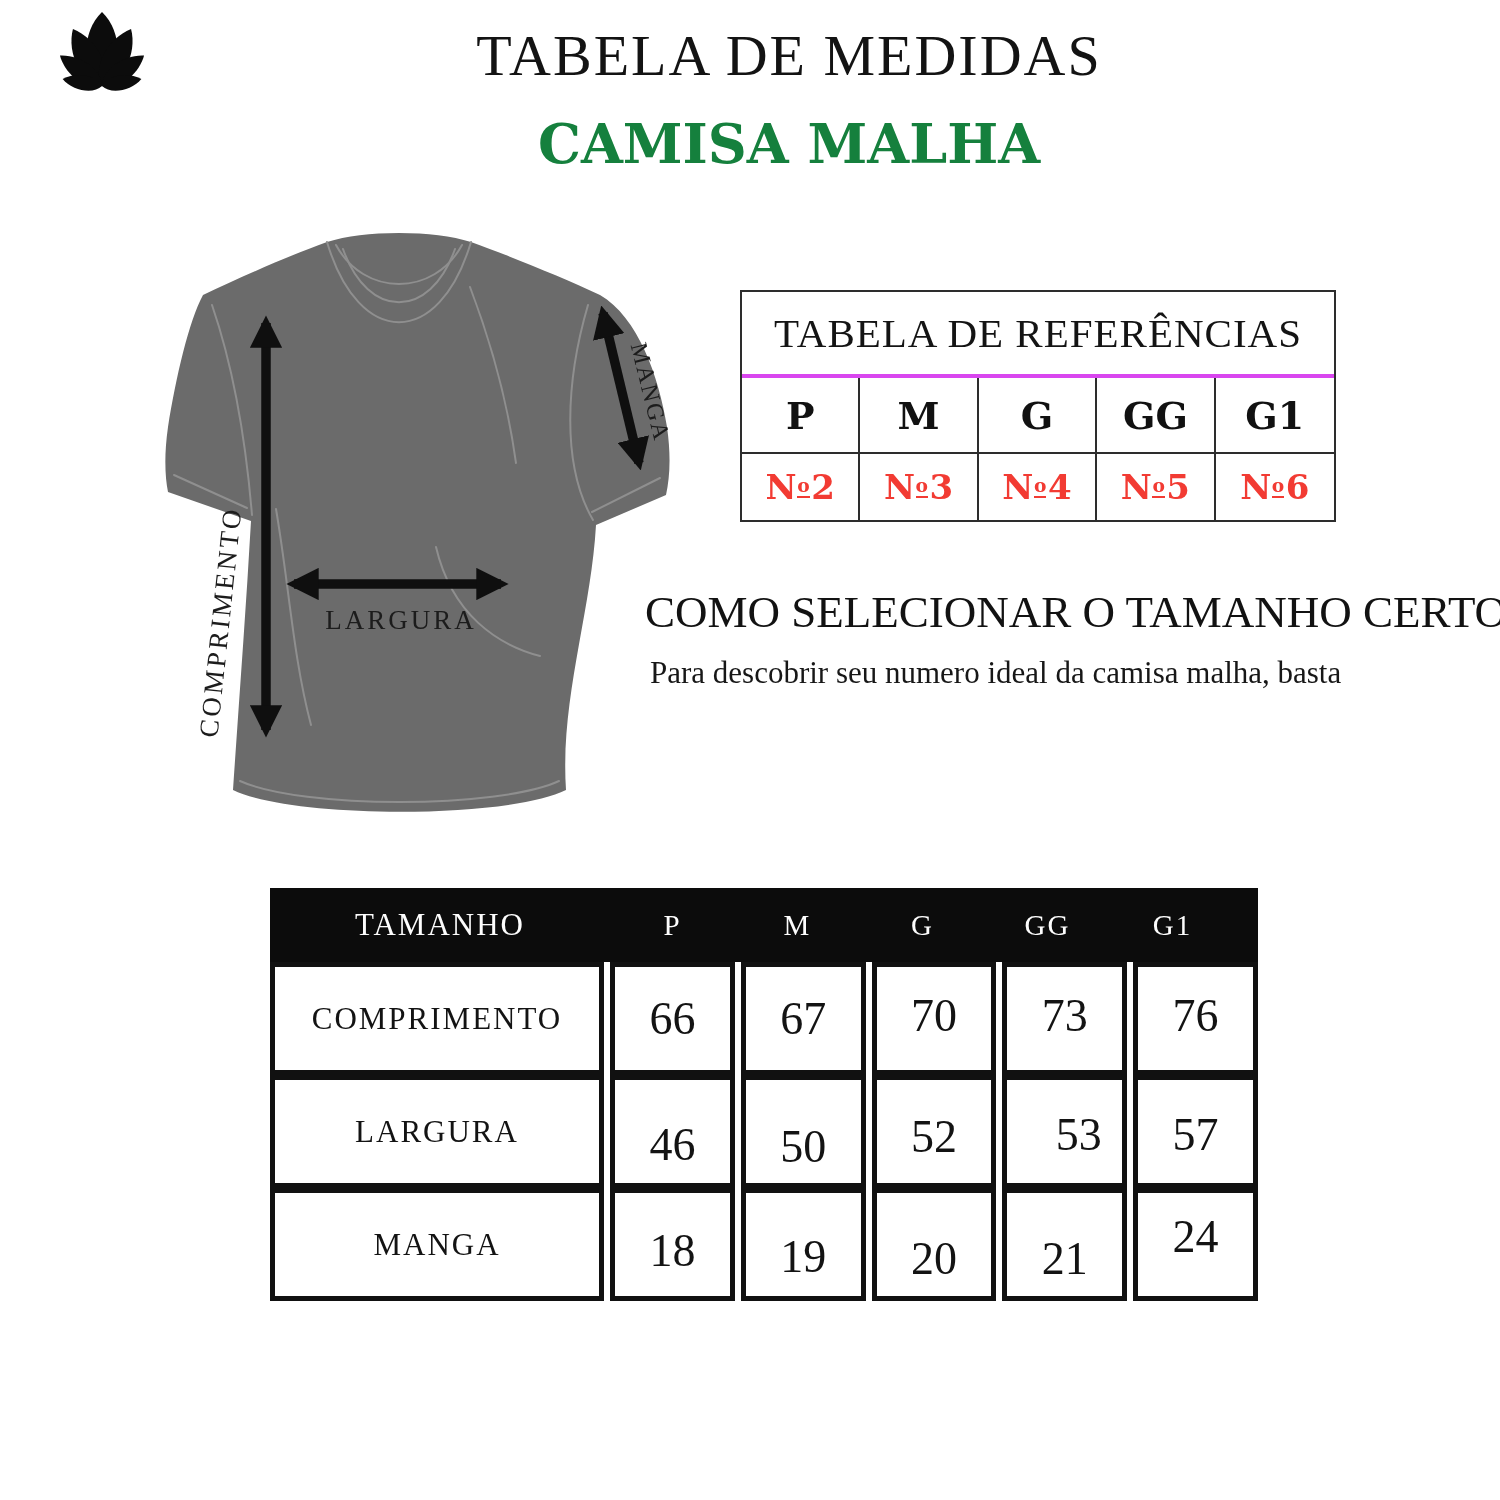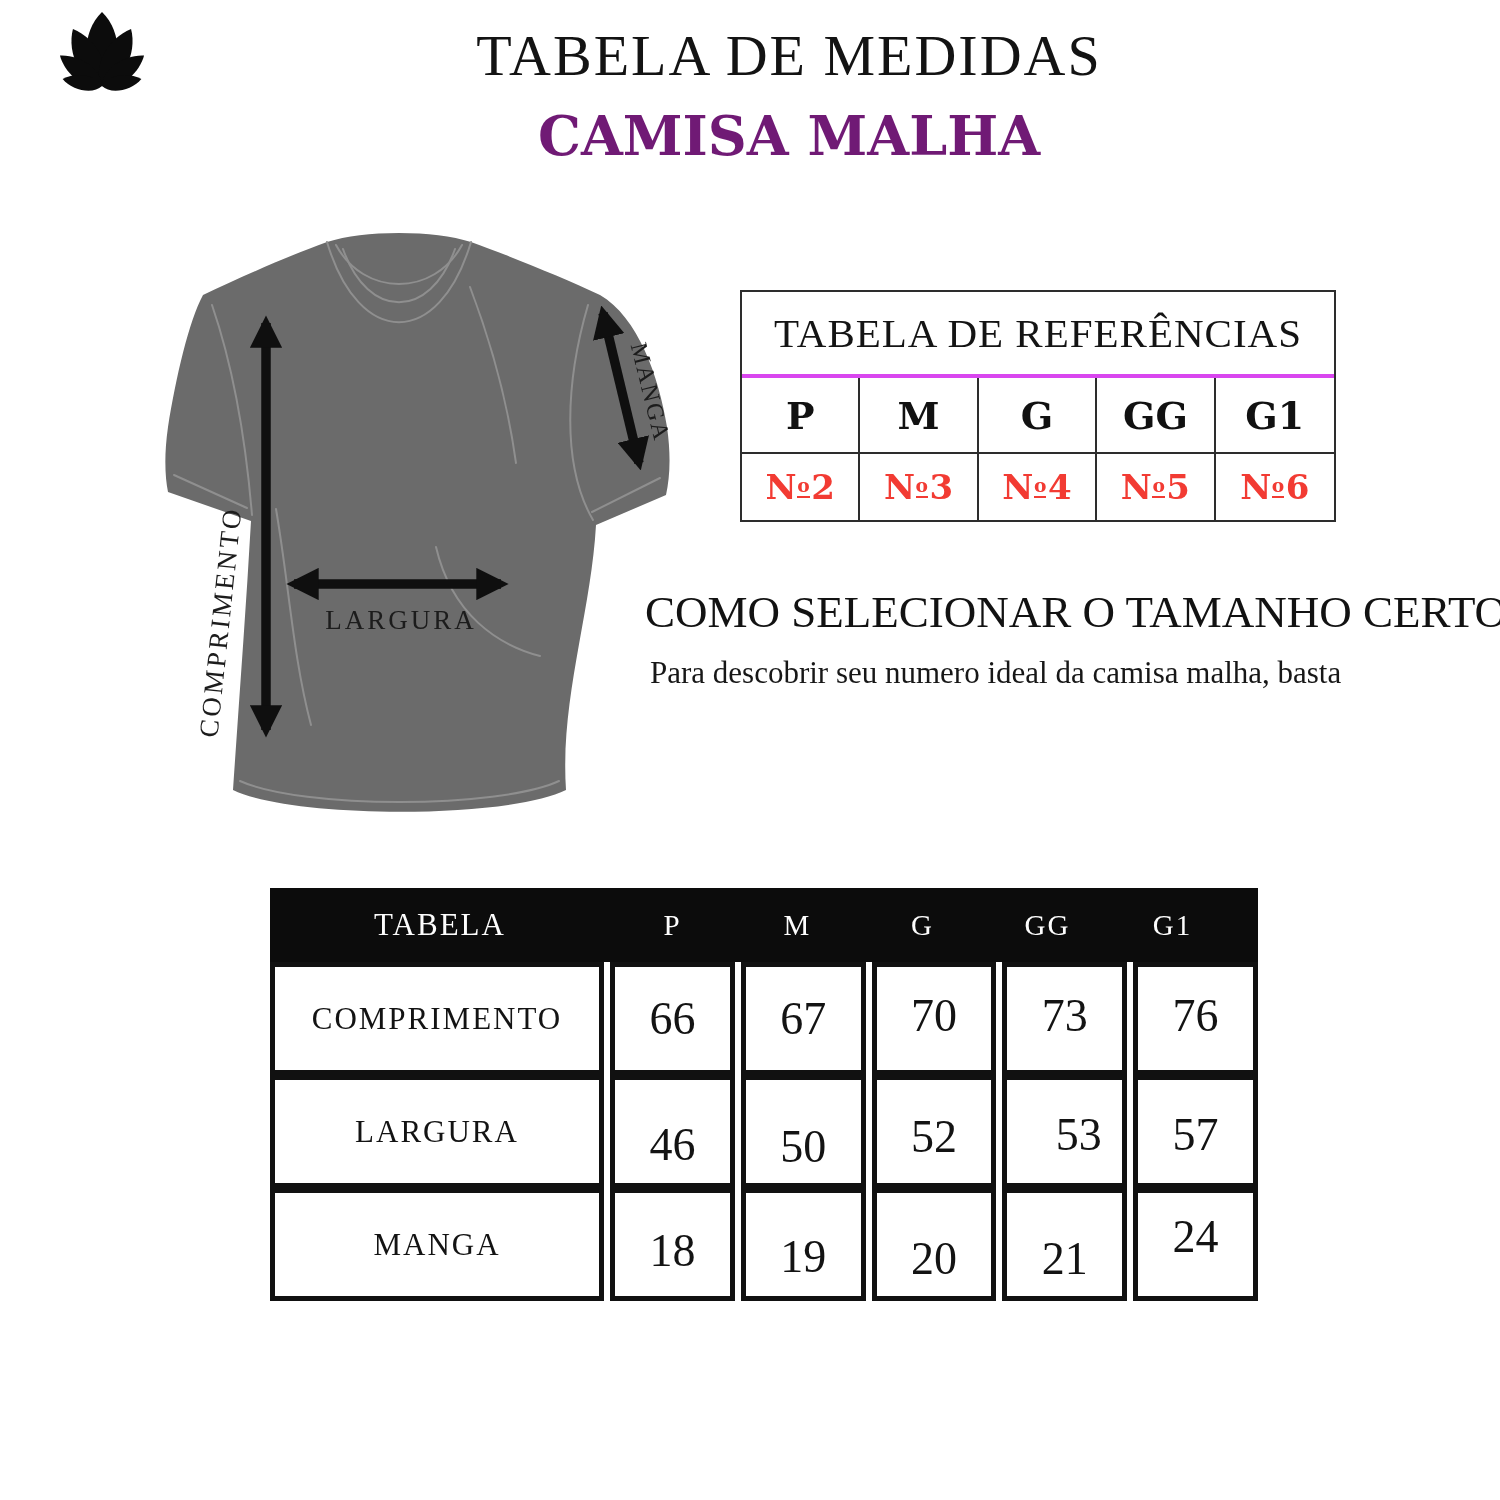--- a/index.html
+++ b/index.html
@@ -8,23 +8,23 @@
     overflow:hidden; font-family:"Liberation Serif", serif; color:#161616;
     margin:0 auto;
   }
   
   .logo{position:absolute; left:40px; top:6px; width:124px; height:86px;}
   .page-title{
     position:absolute; left:789px; top:22px; transform:translateX(-50%);
     font-size:58px; letter-spacing:2px; white-space:nowrap; color:#131313;
   }
   .page-subtitle{
-    position:absolute; left:789px; top:104px; transform:translateX(-50%);
+    position:absolute; left:789px; top:112px; transform:translateX(-50%);
     font-family:"DejaVu Serif", serif; font-weight:700; font-size:54px;
-    letter-spacing:0px; white-space:nowrap; color:#701a75;
+    letter-spacing:0px; white-space:nowrap; color:#15803d;
   }
   
   .figure{position:absolute; left:140px; top:225px; width:560px; height:600px;}
   .figure svg{position:absolute; left:0; top:0;}
   .diag-label{
     position:absolute; transform:translate(-50%,-50%);
     font-size:27px; letter-spacing:3px; color:#1c1c1c; white-space:nowrap;
   }
   .lbl-comprimento{left:81px; top:397px; transform:translate(-50%,-50%) rotate(-84deg);}
   .lbl-largura{left:261px; top:395px;}
@@ -196,21 +196,21 @@
       <div class="ordmark">N<span class="ord">o</span> 6</div>
     </div>
   </div>
 
   <div class="howto-heading">COMO SELECIONAR O TAMANHO CERTO</div>
   <div class="howto-par">
     <div>Para descobrir seu numero ideal da camisa malha, basta</div>
   </div>
 
   <div class="size-header">
-    <div class="seg">TABELA</div>
+    <div class="seg">TAMANHO</div>
     <div class="seg">P</div>
     <div class="seg">M</div>
     <div class="seg">G</div>
     <div class="seg">GG</div>
     <div class="seg">G1</div>
   </div>
 
   <table class="size-body">
     <colgroup>
       <col style="width:334px">

